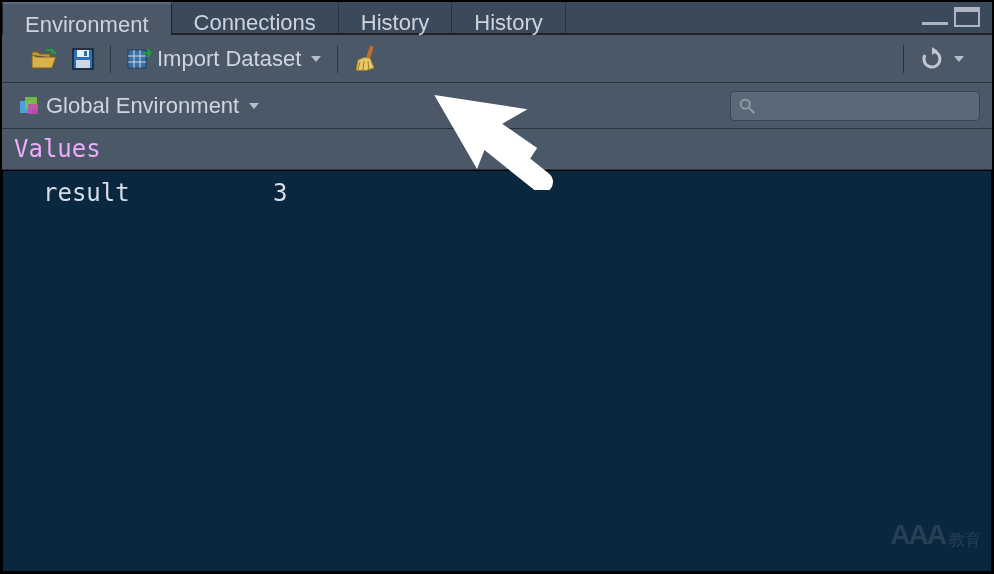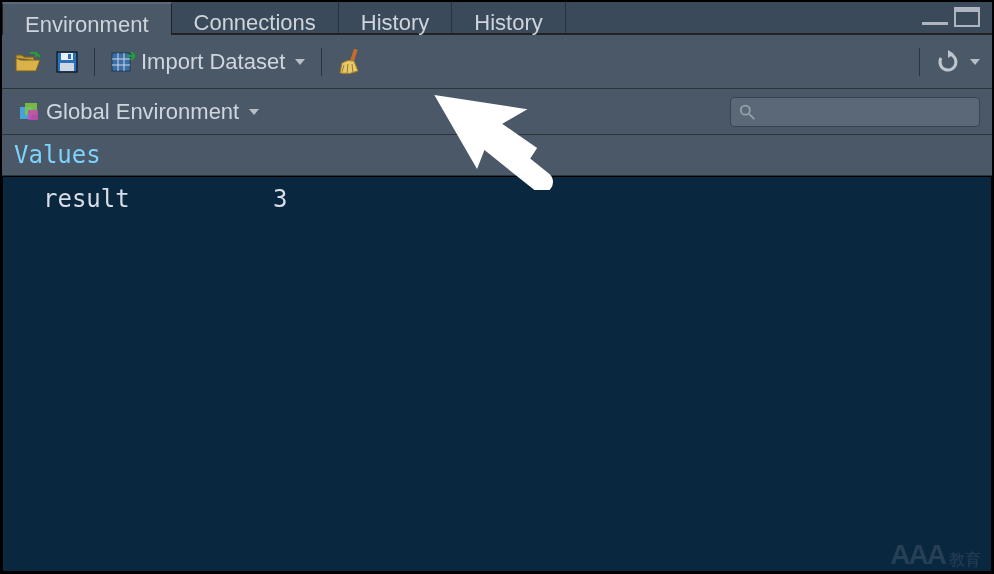--- a/index.html
+++ b/index.html
@@ -58,22 +58,22 @@
     display: inline-block;
   }
   .wicon.min { height: 4px; border: none; border-bottom: 3px solid #aeb5c0; margin-bottom: 2px; }
   .wicon.max { height: 20px; border-top-width: 5px; }
 
   
   .toolbar {
     display: flex;
     align-items: center;
     background: #4a5868;
-    height: 54px;
-    padding: 0 8px;
+    height: 48px;
+    padding: 0 24px;
     gap: 8px;
     border-bottom: 1px solid #2b333d;
   }
   .sep {
     width: 1px; height: 28px;
     background: #2b333d;
     margin: 0 4px;
   }
   .tb-item {
     display: flex; align-items: center;
@@ -121,21 +121,21 @@
     font-size: 18px;
     width: 100%;
   }
 
   
   .section-head {
     background: #4a5868;
     padding: 6px 12px;
     font-family: ui-monospace, Menlo, Consolas, monospace;
     font-size: 24px;
-    color: #7dd3fc;
+    color: #f0abfc;
     border-bottom: 1px solid #2b333d;
   }
 
   
   .content {
     flex: 1;
     background: #0a2740;
     border: 1px solid #000;
     position: relative;
     overflow: hidden;
@@ -146,21 +146,21 @@
     font-size: 24px;
     color: #d8dde6;
     padding: 8px 0 8px 40px;
   }
   .var-name { width: 230px; }
   .var-val { }
 
   .watermark {
     position: absolute;
     right: 10px;
-    bottom: 0;
+    bottom: 20px;
     color: rgba(200,200,200,0.15);
     font-family: Arial, sans-serif;
     font-weight: 900;
     font-size: 28px;
     letter-spacing: -2px;
     display: flex;
     align-items: flex-end;
     gap: 4px;
   }
   .watermark .cn { font-size: 16px; font-weight: 400; letter-spacing: 0; }

